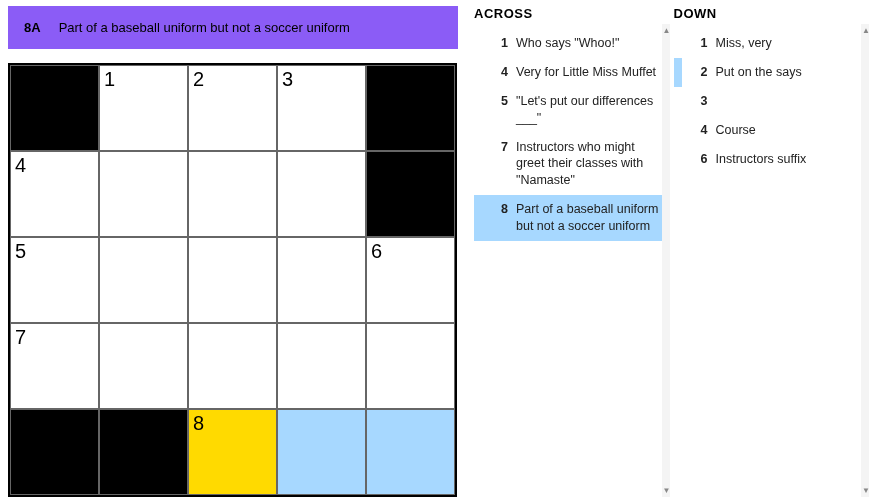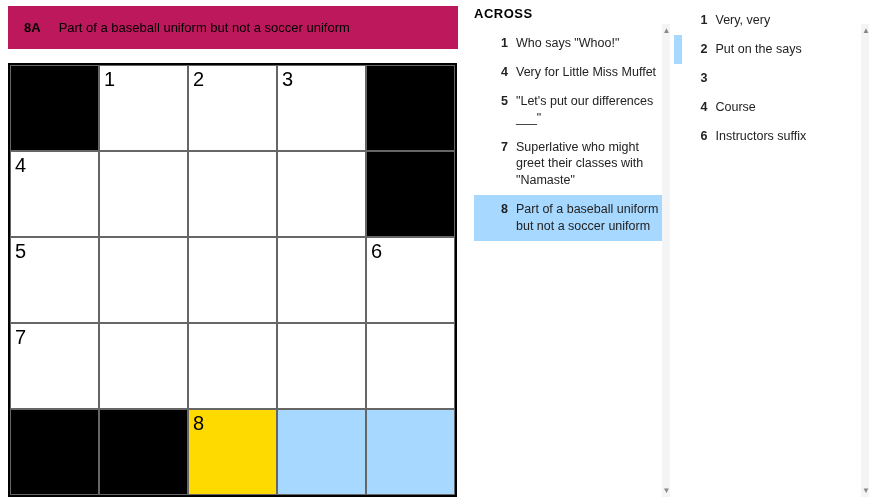--- a/index.html
+++ b/index.html
@@ -12,21 +12,21 @@
     display: flex;
     padding: 6px 8px;
     gap: 16px;
   }
   .left {
     width: 450px;
     display: flex;
     flex-direction: column;
   }
   .clue-bar {
-    background: #be185d;
+    background: #8b5cf6;
     padding: 14px 16px;
     margin-bottom: 14px;
     display: flex;
     align-items: center;
     gap: 18px;
     font-size: 13px;
   }
   .clue-bar .num { font-weight: bold; }
   .grid {
     border: 2px solid #000;
@@ -183,37 +183,38 @@
         <li class="clue">
           <span class="cn">4</span>
           <span>Very for Little Miss Muffet</span>
         </li>
         <li class="clue">
           <span class="cn">5</span>
           <span>"Let's put our differences ___"</span>
         </li>
         <li class="clue">
           <span class="cn">7</span>
-          <span>Superlative who might greet their classes with "Namaste"</span>
+          <span>Instructors who might greet their classes with "Namaste"</span>
         </li>
         <li class="clue selected">
           <span class="cn">8</span>
           <span>Part of a baseball uniform but not a soccer uniform</span>
         </li>
       </ul>
     <div class="scroll-hint">
       <span class="arrow up">▲</span>
       <span class="arrow dn">▼</span>
     </div>
   </div>
   <div class="col">
+    <h3>DOWN</h3>
     <ul class="clue-list" id="down-list">
         <li class="clue">
           <span class="cn">1</span>
-          <span>Very, very</span>
+          <span>Miss, very</span>
         </li>
         <li class="clue related">
           <span class="cn">2</span>
           <span>Put on the says</span>
         </li>
         <li class="clue">
           <span class="cn">3</span>
         </li>
         <li class="clue">
           <span class="cn">4</span>

